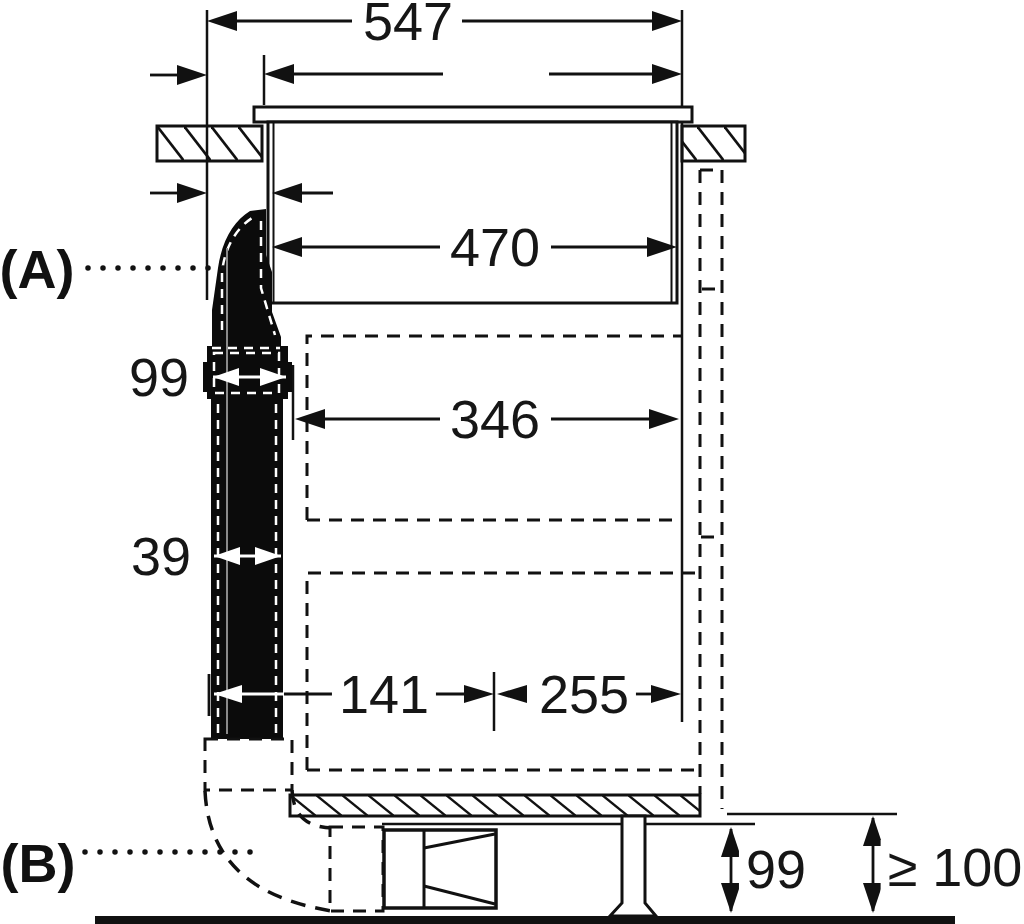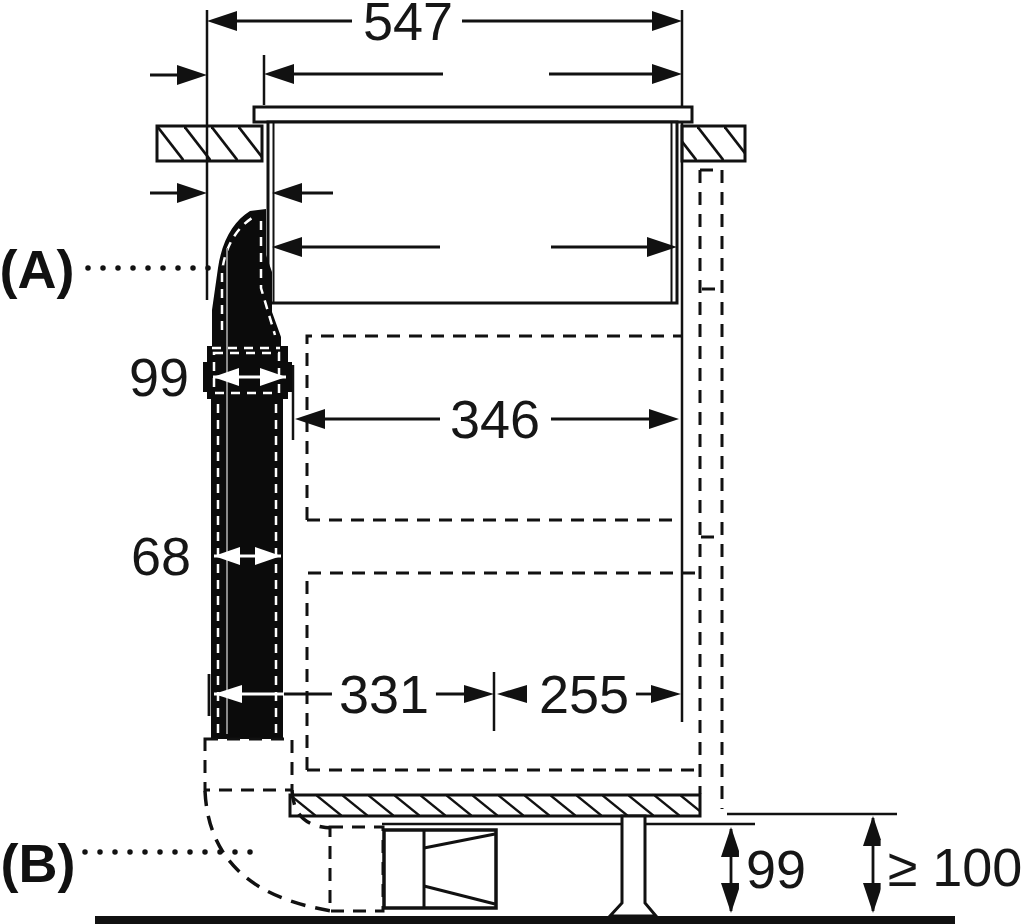--- a/index.html
+++ b/index.html
@@ -1,18 +1,18 @@
 <!DOCTYPE html>
 <html><head>
 <meta charset="utf-8">
 <style>
   html,body{margin:0;padding:0;background:#fff;}
   #stage{
     position:relative;width:1024px;height:924px;background:#fff;overflow:hidden;
-    font-family:"Liberation Sans", sans-serif;color:#111;border-radius:16px;
+    font-family:"Liberation Sans", sans-serif;color:#111;
   }
   #drawing{position:absolute;left:0;top:0;}
   .dim{
     position:absolute;transform:translate(-50%,-50%);
     font-size:54px;line-height:1;font-weight:400;color:#161616;
     background:#fff;padding:0 7px;white-space:nowrap;
   }
   .sec{
     position:absolute;transform:translate(-50%,-50%);
     font-size:54px;line-height:1;font-weight:700;color:#111;
@@ -170,24 +170,25 @@
       <line x1="213" y1="377" x2="286" y2="377" stroke-width="3"></line>
       <polygon points="213,377 239,368 239,386" stroke="none"></polygon>
       <polygon points="286,377 260,368 260,386" stroke="none"></polygon>
       <line x1="214" y1="556" x2="281" y2="556" stroke-width="3"></line>
       <polygon points="214,556 240,547 240,565" stroke="none"></polygon>
       <polygon points="281,556 255,547 255,565" stroke="none"></polygon>
     </g>
   </svg>
 
   <div class="dim" style="left:408px;top:21px">547</div>
+  <div class="dim" style="left:495px;top:247px">470</div>
   <div class="dim" style="left:495px;top:419px">346</div>
   <div class="dim" style="left:159px;top:377px">99</div>
-  <div class="dim" style="left:161px;top:556px">68</div>
-  <div class="dim" style="left:384px;top:694px">331</div>
+  <div class="dim" style="left:161px;top:556px">39</div>
+  <div class="dim" style="left:384px;top:694px">141</div>
   <div class="dim" style="left:584px;top:694px">255</div>
   <div class="dim" style="left:776px;top:869px">99</div>
   <div class="dim" style="left:955px;top:867px">≥ 100</div>
 
   <div class="sec" style="left:37px;top:269px">(A)</div>
   <div class="sec" style="left:38px;top:863px">(B)</div>
 
 </div>
 
 </body></html>

